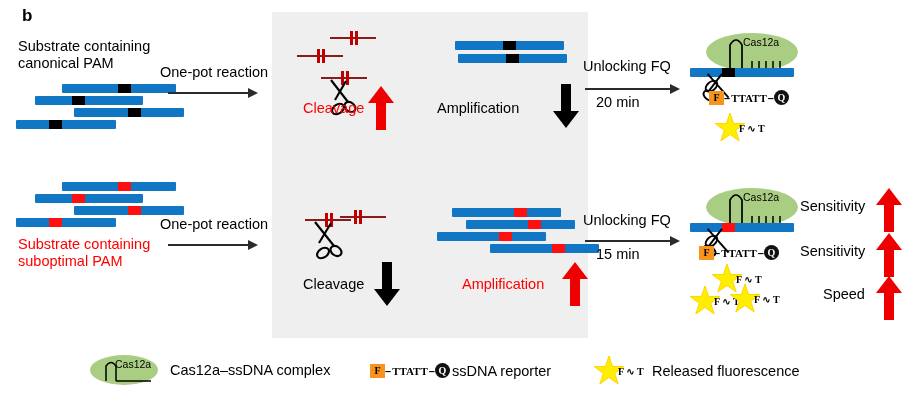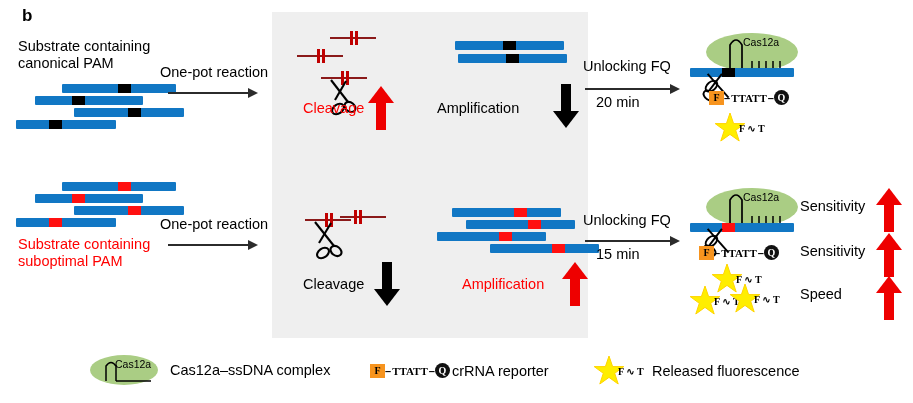--- a/index.html
+++ b/index.html
@@ -328,21 +328,21 @@
 <div class="outcome" style="left:800px;top:198px;text-align:right;">Sensitivity</div>
 <div class="trend red up" style="left:876px;top:188px;">
   <div class="head"></div>
     <div class="shaft"></div>
 </div>
 <div class="outcome" style="left:800px;top:243px;">Sensitivity</div>
 <div class="trend red up" style="left:876px;top:233px;">
   <div class="head"></div>
     <div class="shaft"></div>
 </div>
-<div class="outcome" style="left:800px;top:286px;">Speed</div>
+<div class="outcome" style="left:823px;top:286px;">Speed</div>
 <div class="trend red up" style="left:876px;top:276px;">
   <div class="head"></div>
     <div class="shaft"></div>
 </div>
 
 <div class="abs">
   <div class="ellipse" style="left:90px;top:355px;width:68px;height:30px;"></div>
   <svg style="position:absolute;left:103px;top:356px;" width="62" height="30" viewBox="0 0 62 30">
     <path d="M3 25 L3 10 Q8 3 13 10 L13 25" stroke="#000" stroke-width="1.5" fill="none"></path>
     <line x1="13" y1="25" x2="48" y2="25" stroke="#000" stroke-width="1.5"></line>
@@ -352,21 +352,21 @@
 </div>
 
 <div class="abs">
   <div class="rep" style="left:370px;top:363px;">
     <span class="fbox">F</span>
     <span class="dash">–</span>
     <span class="seq">TTATT</span>
     <span class="dash">–</span>
     <span class="qbox">Q</span>
   </div>
-  <div class="legend-txt" style="left:452px;top:363px;">crRNA reporter</div>
+  <div class="legend-txt" style="left:452px;top:363px;">ssDNA reporter</div>
 </div>
 
 <div class="abs">
   <div class="star" style="left:592px;top:355px;">
     <svg width="34" height="34" viewBox="0 0 34 34">
       <polygon points="17,1 20.6,11.6 31.8,11.6 22.7,18.3 26.2,29 17,22.4 7.8,29 11.3,18.3 2.2,11.6 13.4,11.6" fill="#ffee00" stroke="#ffd400" stroke-width="1"></polygon>
     </svg>
     <span class="lbl" style="left:26px;top:11px;">
       <span>F</span>
       <span>∿</span>

